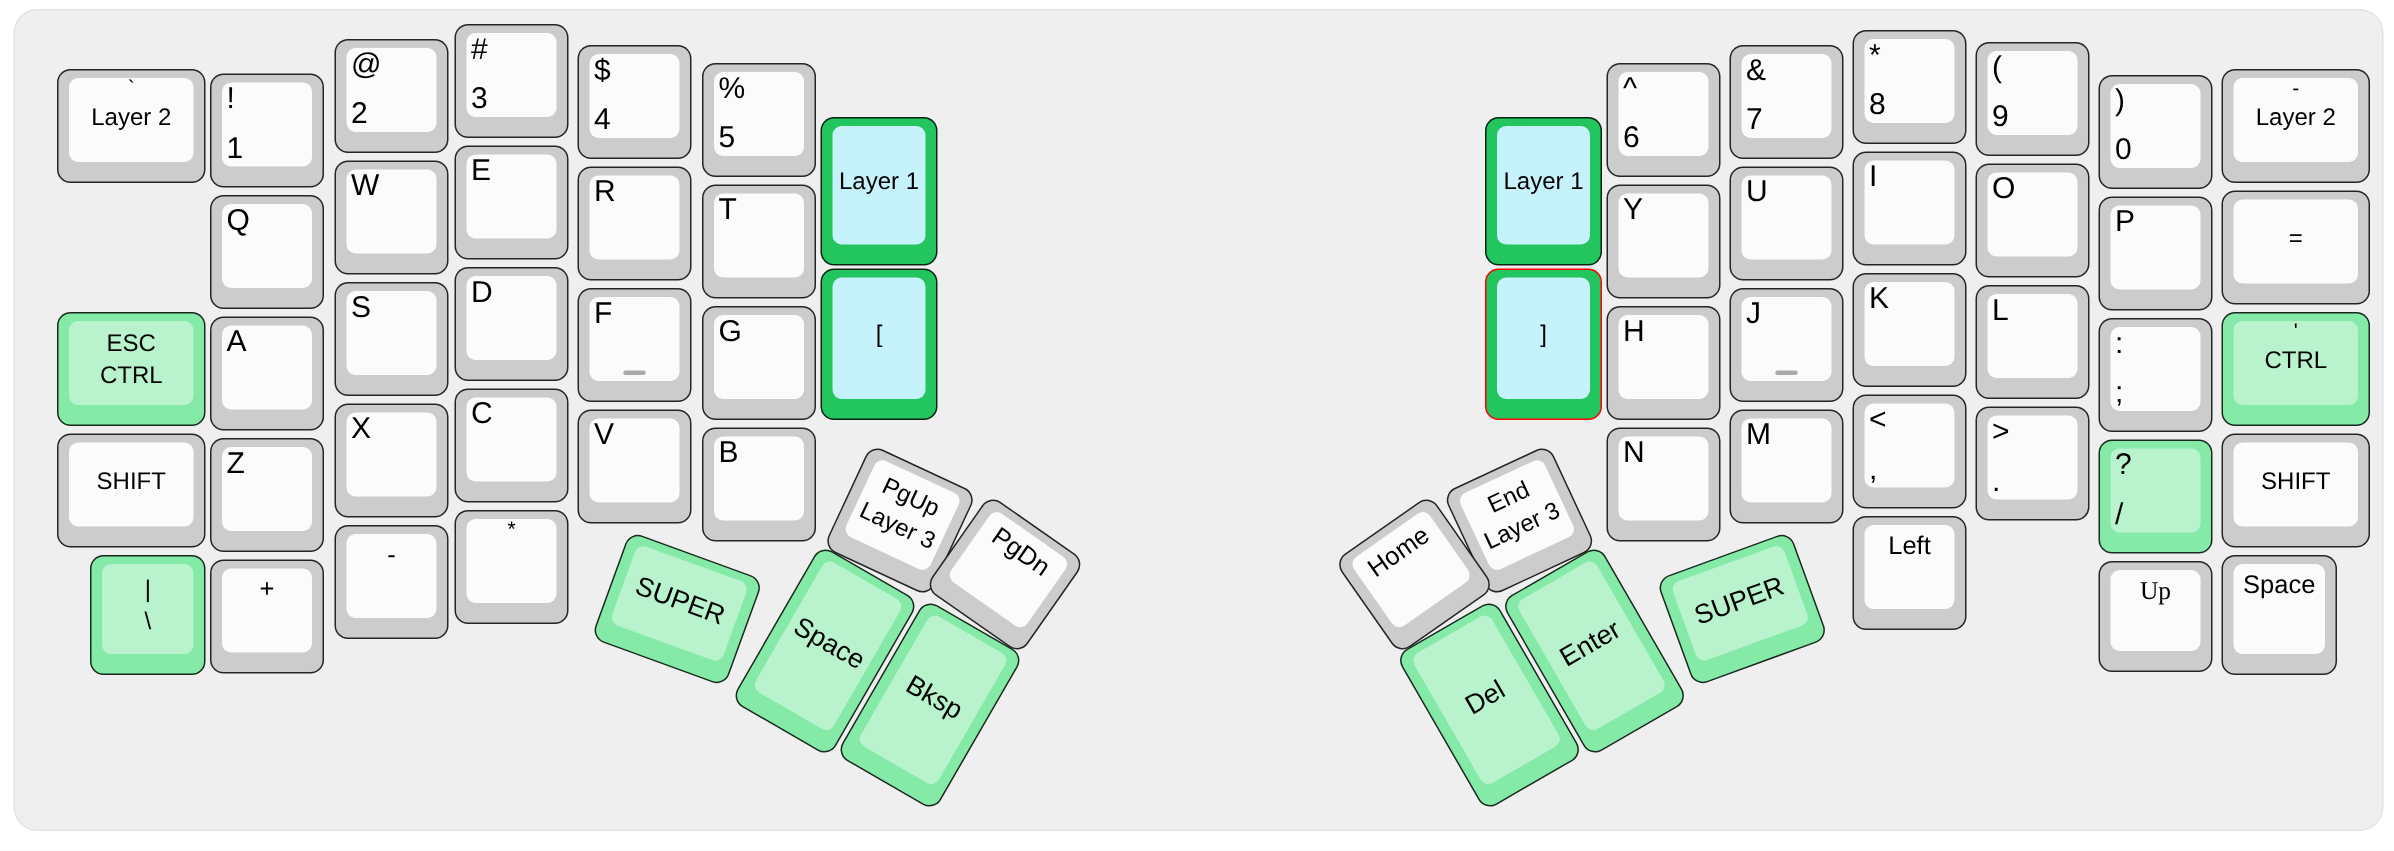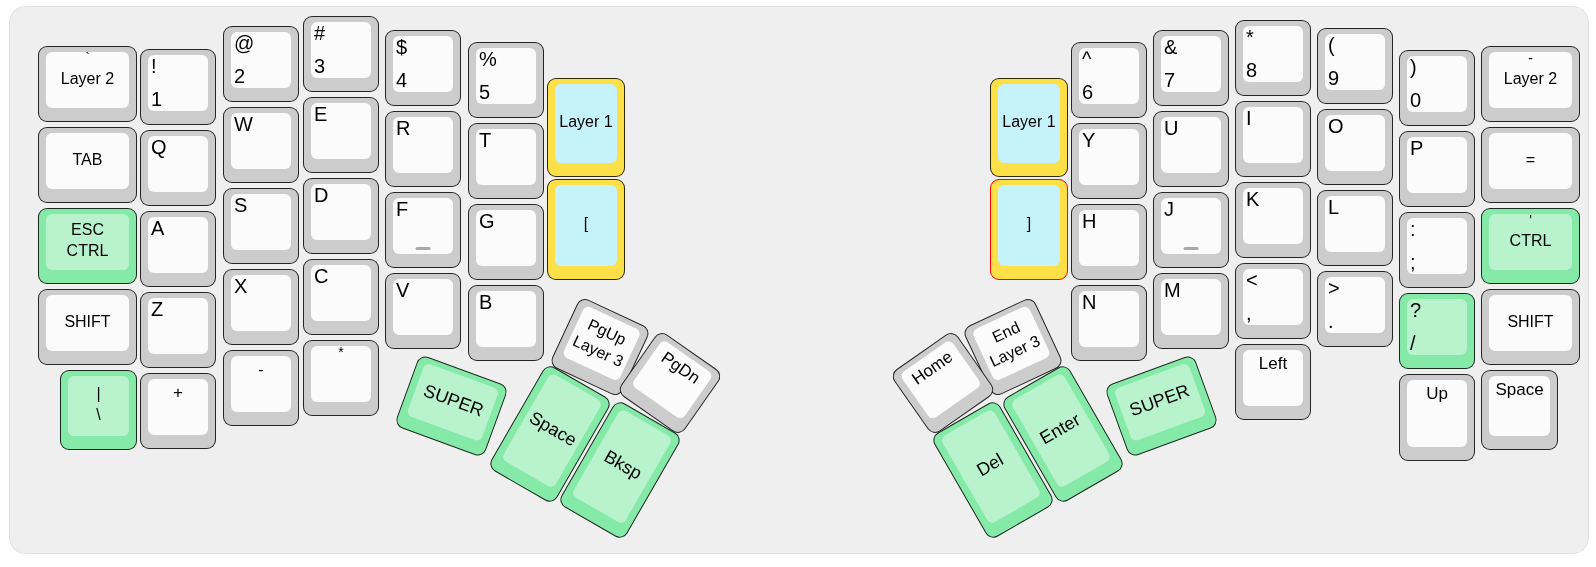--- a/index.html
+++ b/index.html
@@ -5,21 +5,21 @@
 <style>
   html,body{margin:0;padding:0;background:#ffffff;width:1596px;height:567px;overflow:hidden;
     font-family:"Liberation Sans", sans-serif;-webkit-font-smoothing:antialiased;}
   .panel{position:absolute;left:9px;top:6px;width:1578px;height:546px;background:#efefef;
     border:1px solid #e2e2e2;border-radius:16px;}
   .board{position:absolute;left:0;top:0;width:1596px;height:567px;}
   .key{position:absolute;box-sizing:border-box;border:1.5px solid rgba(0,0,0,0.82);
     border-radius:9px;color:#000;}
   .key.white{background:#cccccc;}
   .key.green{background:#85e9a7;}
-  .key.blue{background:#fde047;}
+  .key.blue{background:#22c55e;}
   .key.selected{border:1.8px solid #ff0000;}
   .cap{position:absolute;left:7px;right:7px;top:5px;bottom:13px;border-radius:6px;}
   .white .cap{background:#fbfbfb;}
   .green .cap{background:#b9f3ce;}
   .blue .cap{background:#c6f2fb;}
   .lab{position:absolute;white-space:pre;pointer-events:none;}
   .lab.tl{left:10px;top:6px;font-size:20px;line-height:1;}
   .lab.bl{left:10px;bottom:15px;font-size:20px;line-height:1;}
   .lab.tc{left:0;right:0;top:4px;text-align:center;font-size:14px;line-height:1;}
   .lab.ct{left:0;right:0;top:10px;text-align:center;font-size:17px;line-height:1;}
@@ -32,24 +32,20 @@
 </head>
 <body>
 
 <div class="panel"></div>
 <div class="board">
     <div class="key white" style="left: 38px; top: 46px; width: 99px; height: 76px;">
       <div class="cap"></div>
       <span class="lab tc">`</span>
       <div class="lab c"><span>Layer 2</span></div>
     </div>
-    <div class="key white" style="left: 38px; top: 127px; width: 99px; height: 76px;">
-      <div class="cap"></div>
-      <div class="lab c"><span>TAB</span></div>
-    </div>
     <div class="key green" style="left: 38px; top: 208px; width: 99px; height: 76px;">
       <div class="cap"></div>
       <div class="lab c"><span>ESC</span><span>CTRL</span></div>
     </div>
     <div class="key white" style="left: 38px; top: 289px; width: 99px; height: 76px;">
       <div class="cap"></div>
       <div class="lab c"><span>SHIFT</span></div>
     </div>
     <div class="key green" style="left: 60px; top: 370px; width: 77px; height: 80px;">
       <div class="cap"></div>
@@ -276,21 +272,21 @@
     <div class="key white" style="left: 1399px; top: 212px; width: 76px; height: 76px;">
       <div class="cap"></div>
       <span class="lab tl">:</span>
       <span class="lab bl">;</span>
     </div>
     <div class="key green" style="left: 1399px; top: 293px; width: 76px; height: 76px;">
       <div class="cap"></div>
       <span class="lab tl">?</span>
       <span class="lab bl">/</span>
     </div>
-    <div class="key white" style="left: 1399px; top: 374px; width: 76px; height: 87px;">
+    <div class="key white" style="left: 1399px; top: 374px; width: 76px; height: 74px; font-family: Liberation Serif, serif;">
       <div class="cap"></div>
       <span class="lab ct">Up</span>
     </div>
     <div class="key white" style="left: 1481px; top: 46px; width: 99px; height: 76px;">
       <div class="cap"></div>
       <span class="lab tc">-</span>
       <div class="lab c"><span>Layer 2</span></div>
     </div>
     <div class="key white" style="left: 1481px; top: 127px; width: 99px; height: 76px;">
       <div class="cap"></div>

